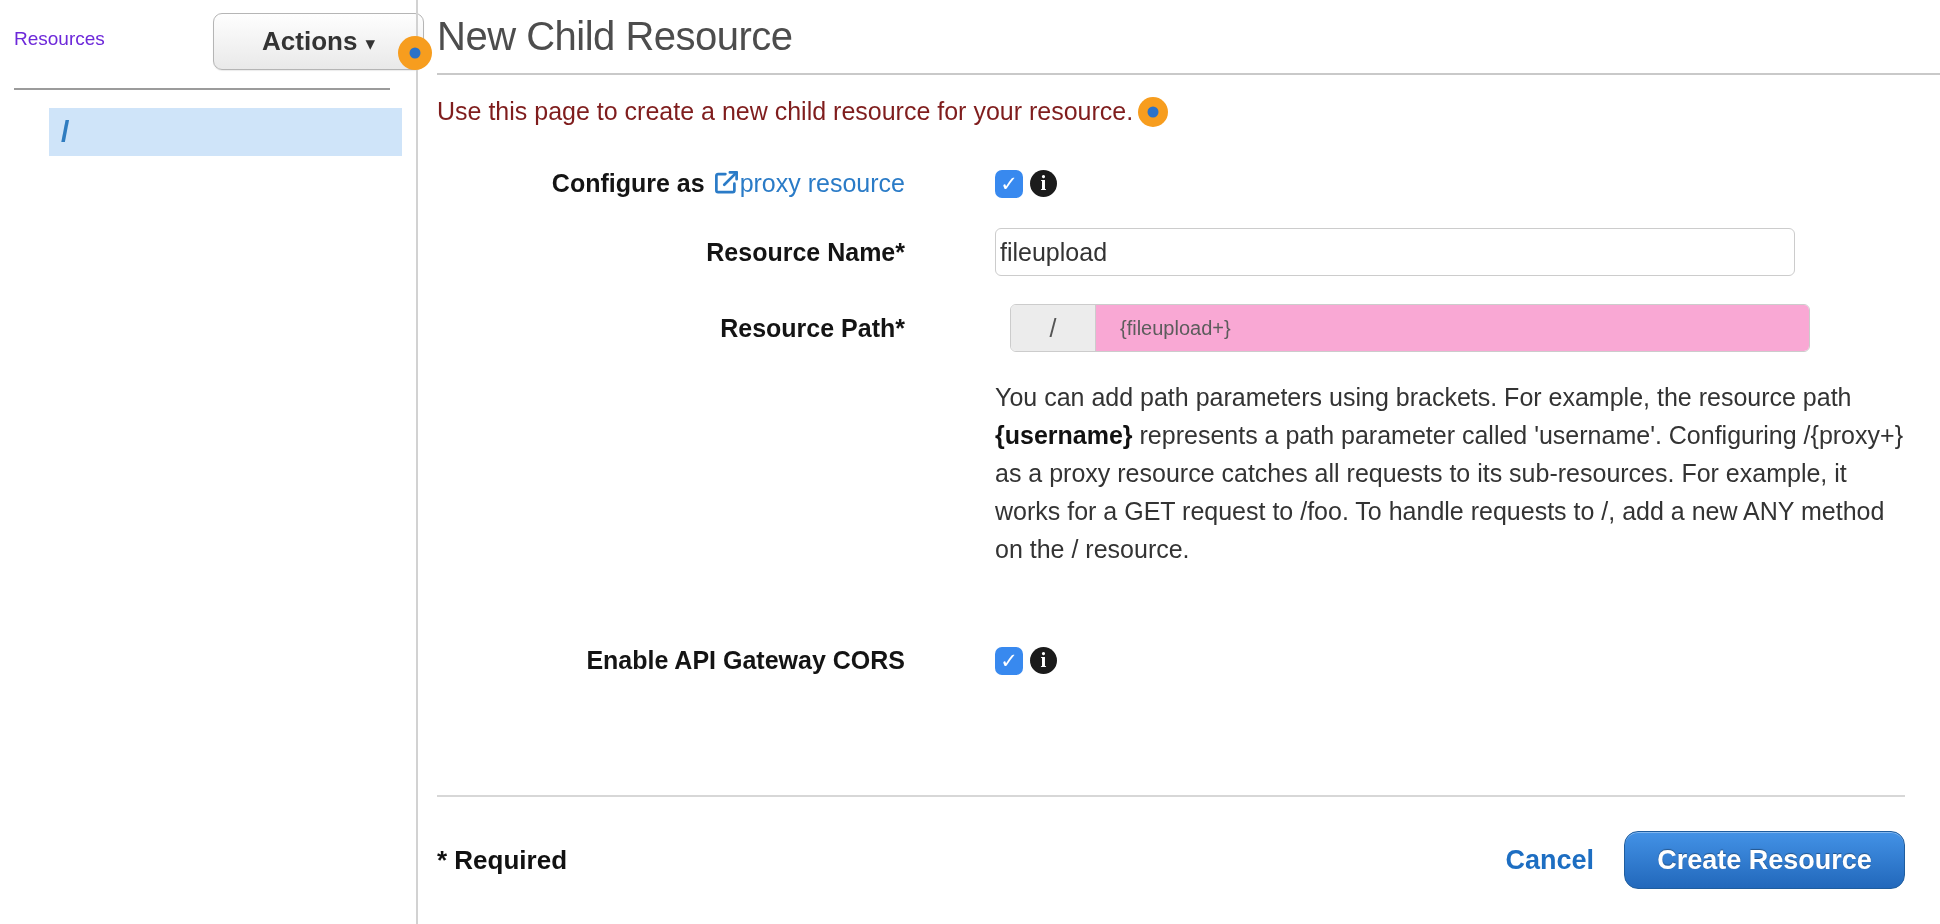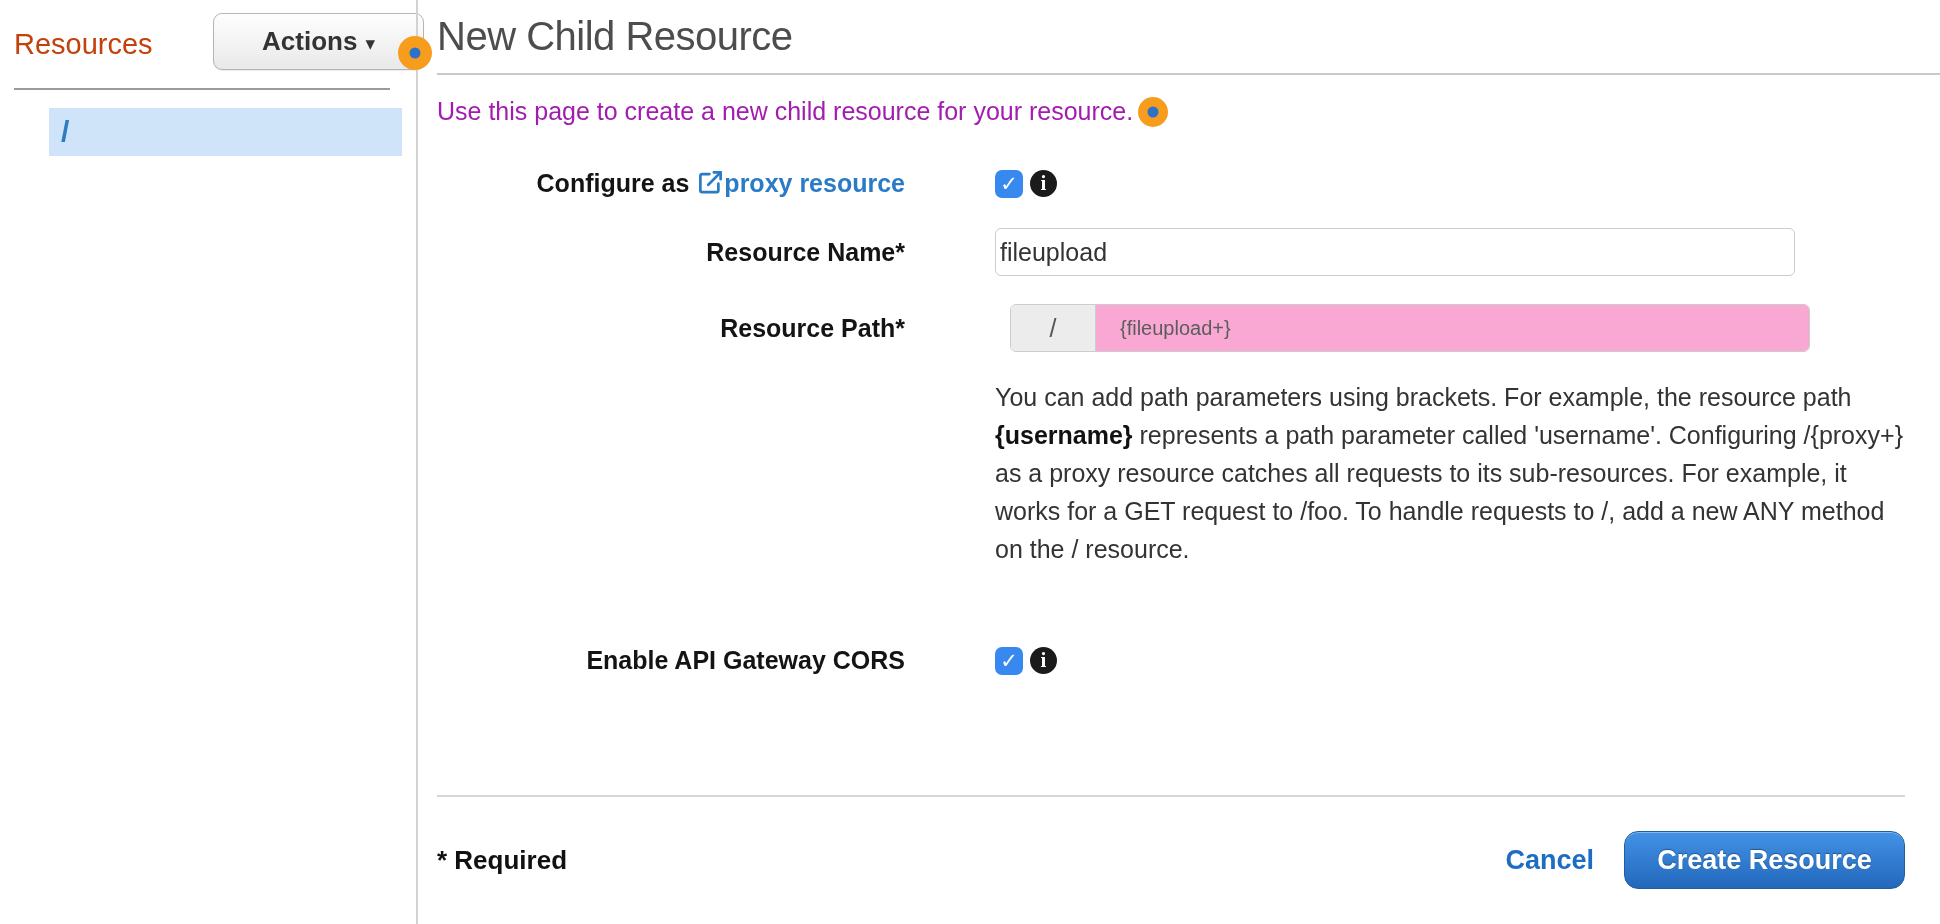--- a/index.html
+++ b/index.html
@@ -2,21 +2,21 @@
 <html><head>
 <meta charset="utf-8">
 <style>
   * { margin:0; padding:0; box-sizing:border-box; }
   html,body { width:1940px; height:924px; background:#fff; overflow:hidden;
     font-family:"Liberation Sans","DejaVu Sans",sans-serif; color:#333; }
 
   
   .sidebar { position:absolute; left:0; top:0; width:417px; height:924px; background:#fff; }
   .vdivider { position:absolute; left:416px; top:0; width:2px; height:924px; background:#d2d2d2; }
-  .sidebar-title { position:absolute; left:14px; top:28px; font-size:29px; color:#c2410c;text-align:right; }
+  .sidebar-title { position:absolute; left:14px; top:28px; font-size:19px; color:#6d28d9;text-align:right; }
   .actions-btn { position:absolute; left:213px; top:13px; width:211px; height:57px;
     background:linear-gradient(#fefefe,#e9e9e9); border:1px solid #b5b5b5; border-radius:9px;
     font-family:inherit; font-size:26px; font-weight:bold; color:#333;
     display:flex; align-items:center; justify-content:center; gap:8px; cursor:pointer;
     box-shadow:0 1px 1px rgba(0,0,0,0.08); }
   .caret { font-size:19px; line-height:1; position:relative; top:2px; }
   .sidebar-hr { position:absolute; left:14px; top:88px; width:376px; height:2px; background:#9b9b9b; }
   .resource-item { position:absolute; left:49px; top:108px; width:353px; height:48px;
     background:#cfe4f9; display:flex; align-items:center; padding-left:12px;
     font-size:30px; font-weight:bold; color:#2f7cc0; cursor:pointer; }
@@ -25,28 +25,28 @@
   .marker { border-radius:50%; background:#f79d1e; display:inline-block; position:relative; }
   .marker .dot { position:absolute; left:50%; top:50%; transform:translate(-50%,-50%);
     width:11px; height:11px; border-radius:50%; background:#2b72c8; }
   .marker-1 { position:absolute; left:398px; top:36px; width:34px; height:34px; z-index:5; }
   .marker-2 { width:30px; height:30px; vertical-align:-7px; margin-left:5px; }
 
   
   .main { position:absolute; left:417px; top:0; width:1523px; height:924px; padding-left:20px; }
   .page-title { margin-top:14px; font-size:40px; font-weight:400; color:#4d4d4d; letter-spacing:-0.5px; }
   .title-hr { margin-top:14px; width:1503px; height:2px; background:#c9c9c9; }
-  .intro { margin-top:22px; font-size:25px; color:#a21caf; }
+  .intro { margin-top:22px; font-size:25px; color:#7f1d1d; }
 
   .form { margin-top:42px; }
   .frow { display:flex; align-items:center; }
   .flabel { width:468px; flex:none; text-align:right; font-size:25px; font-weight:bold; color:#141414; }
   .fcontrol { margin-left:90px; display:flex; align-items:center; }
 
-  a.link { color:#2a7bc7; text-decoration:none; font-weight:bold; }
+  a.link { color:#2a7bc7; text-decoration:none; font-weight:normal; }
   .extlink-svg { width:27px; height:27px; vertical-align:-4px; margin-left:8px; }
 
   .checkbox { width:28px; height:28px; border-radius:7px; background:#3889ef; color:#fff;
     display:flex; align-items:center; justify-content:center; font-size:21px; font-weight:bold;
     cursor:pointer; }
   .info-icon { width:27px; height:27px; border-radius:50%; background:#1b1b1b; color:#fff;
     font-family:"Liberation Serif","DejaVu Serif",serif; font-weight:bold; font-size:21px;
     display:flex; align-items:center; justify-content:center; margin-left:7px; cursor:pointer; }
 
   .row-name { margin-top:30px; }

